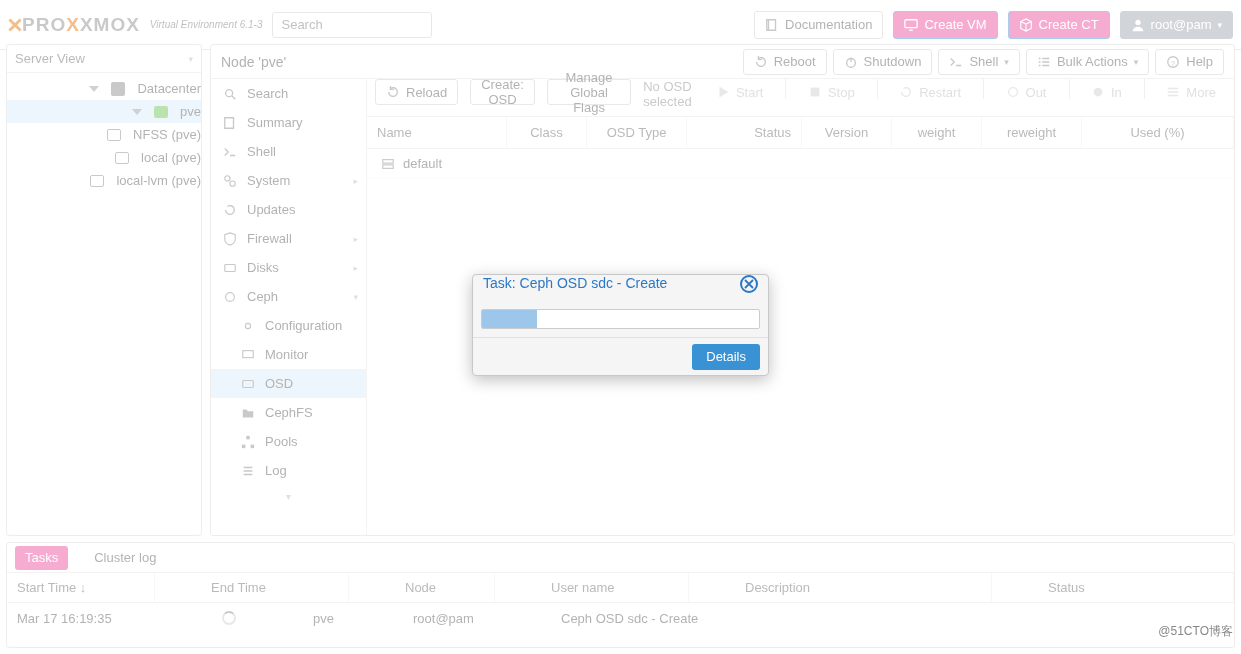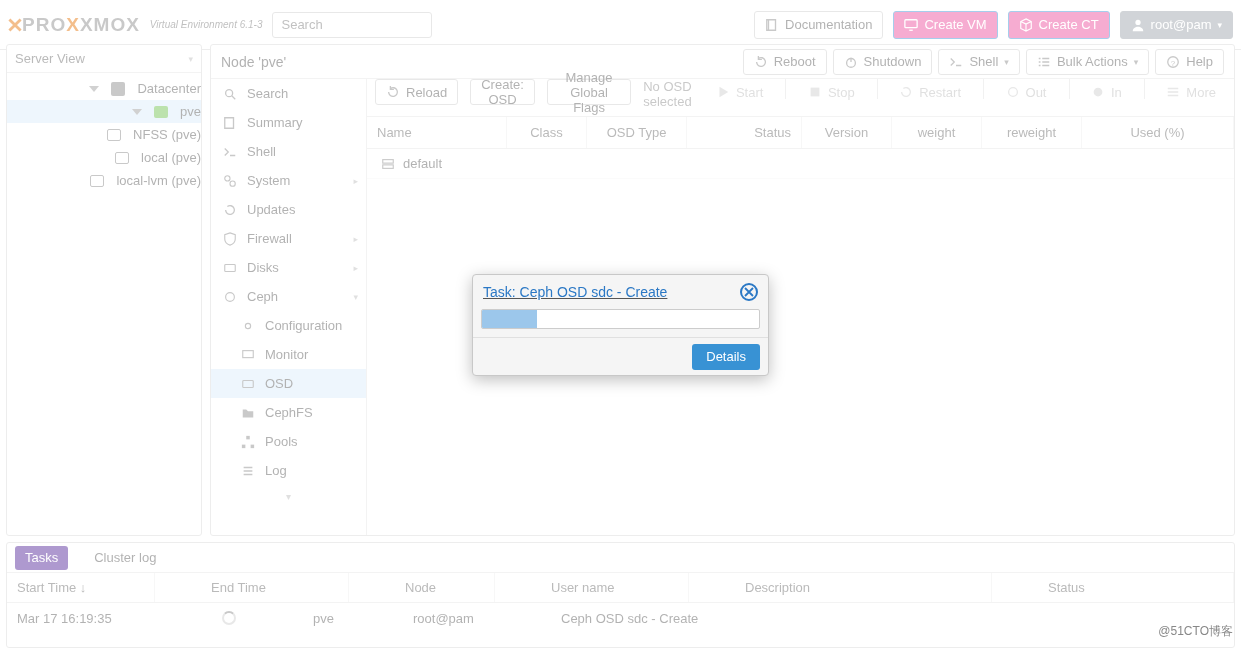--- a/index.html
+++ b/index.html
@@ -58,30 +58,30 @@
 .vsep{width:1px;height:20px;background:#e0e0e0;}
 .colhead { height:32px; border-bottom:1px solid #e5e5e5; display:flex; }
 .ch { border-right:1px solid #eee; display:flex; align-items:center; padding:0 10px; color:#666; }
 .rows { flex:1; }
 .row1 { height:30px; display:flex; align-items:center; gap:8px; padding-left:14px; color:#555; border-bottom:1px solid #f5f5f5;}
 
 
 .bottom { position:absolute; left:6px; right:6px; bottom:6px; height:106px; border:1px solid #d8d8d8; border-radius:3px; background:#fff; display:flex; flex-direction:column;}
 .btabs { height:30px; border-bottom:1px solid #e5e5e5; display:flex; align-items:center; padding:0 8px; gap:16px;}
 .btab { height:24px; padding:0 10px; display:flex; align-items:center; border-radius:3px; color:#555;}
-.btab.active { background:#4c1d95; color:#fff; }
+.btab.active { background:#ec4899; color:#fff; }
 .logcols { height:30px; border-bottom:1px solid #e5e5e5; display:flex;gap:46px; }
 .lc { border-right:1px solid #eee; display:flex; align-items:center; padding:0 10px; color:#666;}
 .logrow { height:30px; display:flex; }
 .lr { display:flex; align-items:center; padding:0 10px; color:#555;}
 .spinner{width:14px;height:14px;border:2px solid #ccc;border-top-color:#888;border-radius:50%;display:inline-block;}
 
 
 .dialog { position:absolute; left:472px; top:274px; width:297px; background:#f5f5f5; border:1px solid #c8c8c8; border-radius:4px; box-shadow:0 4px 16px rgba(0,0,0,0.25); z-index:100; }
-.dhead { height:34px; display:flex; align-items:center; justify-content:space-between; padding:0 10px;text-decoration:underline; }
+.dhead { height:34px; display:flex; align-items:flex-start; justify-content:space-between; padding:0 10px; }
 .dtitle { color:#2b78c5; font-size:14px; }
 .dclose { width:18px; height:18px; border:2px solid #2b78c5; border-radius:50%; display:flex; align-items:center; justify-content:center; color:#2b78c5; font-size:12px; cursor:pointer;}
 .dbody { padding:0 8px 8px 8px; }
 .prog { height:20px; background:#fff; border:1px solid #ccc; border-radius:2px; overflow:hidden;}
 .progfill { height:100%; width:20%; background:#9cc7eb;}
 .dfoot { height:38px; border-top:1px solid #e0e0e0; display:flex; align-items:center; justify-content:flex-end; padding:0 8px;}
 .dbtn { height:26px; padding:0 14px; background:#3892d4; color:#fff; border:none; border-radius:3px; font-size:13px; cursor:pointer;}
 
 .watermark { position:absolute; right:8px; bottom:14px; color:#888; font-size:12px; z-index:120;}
 

